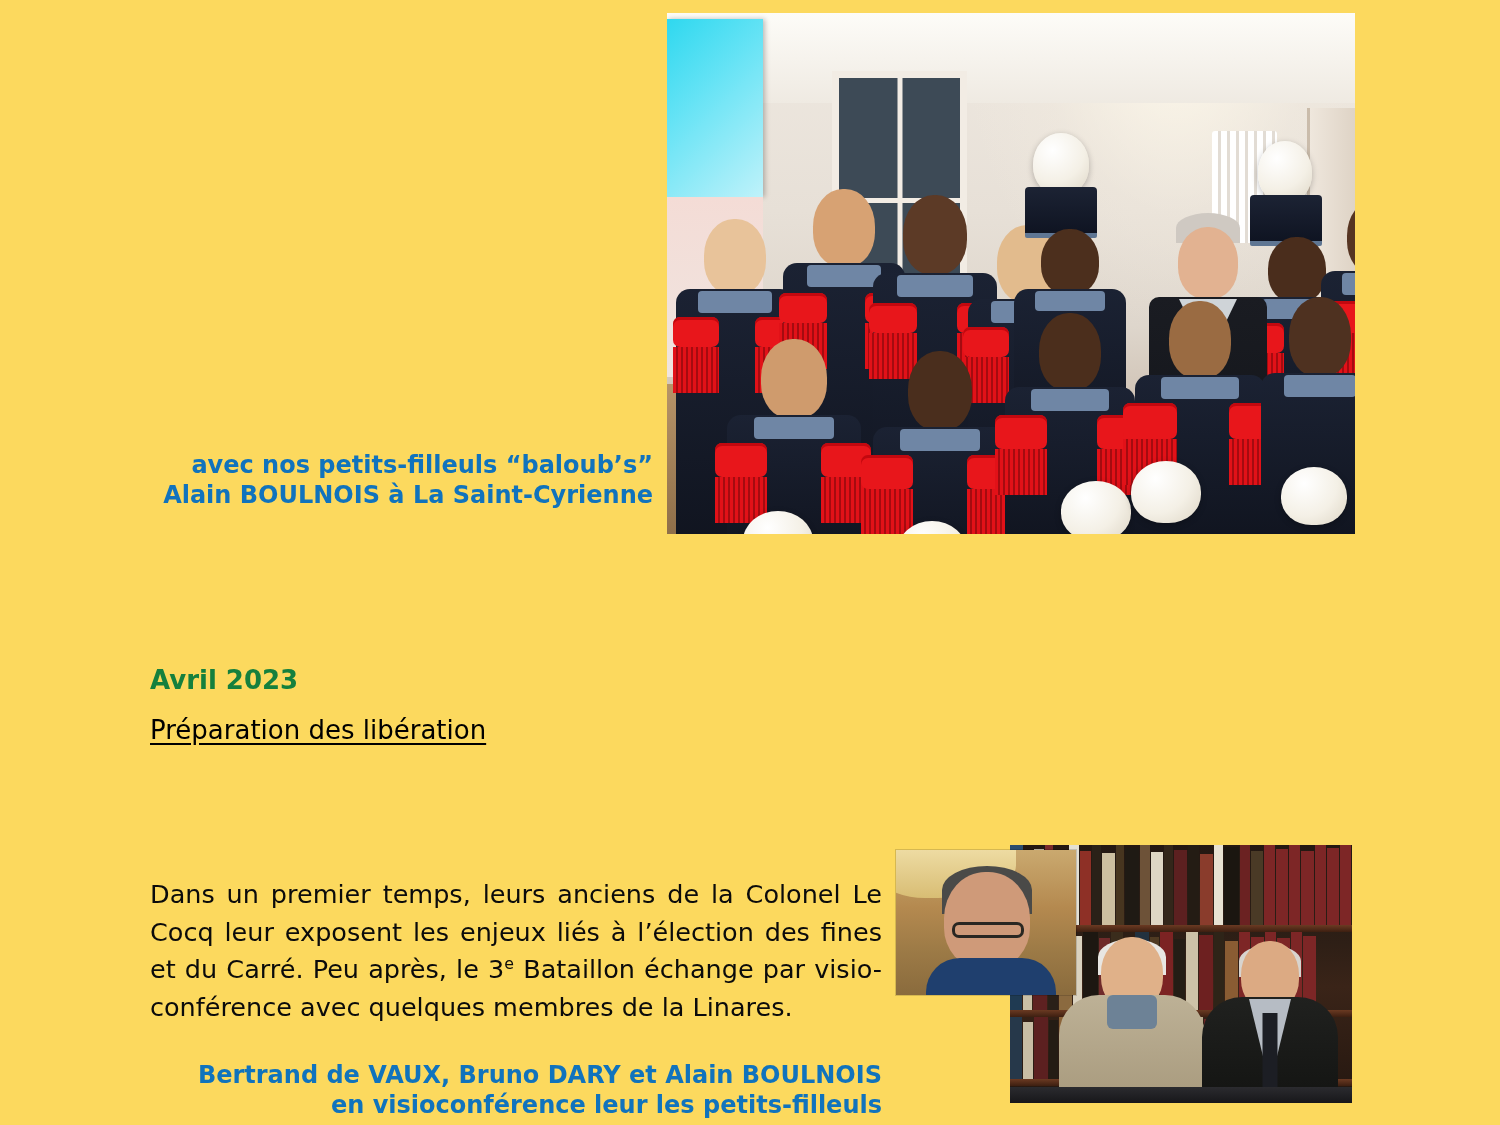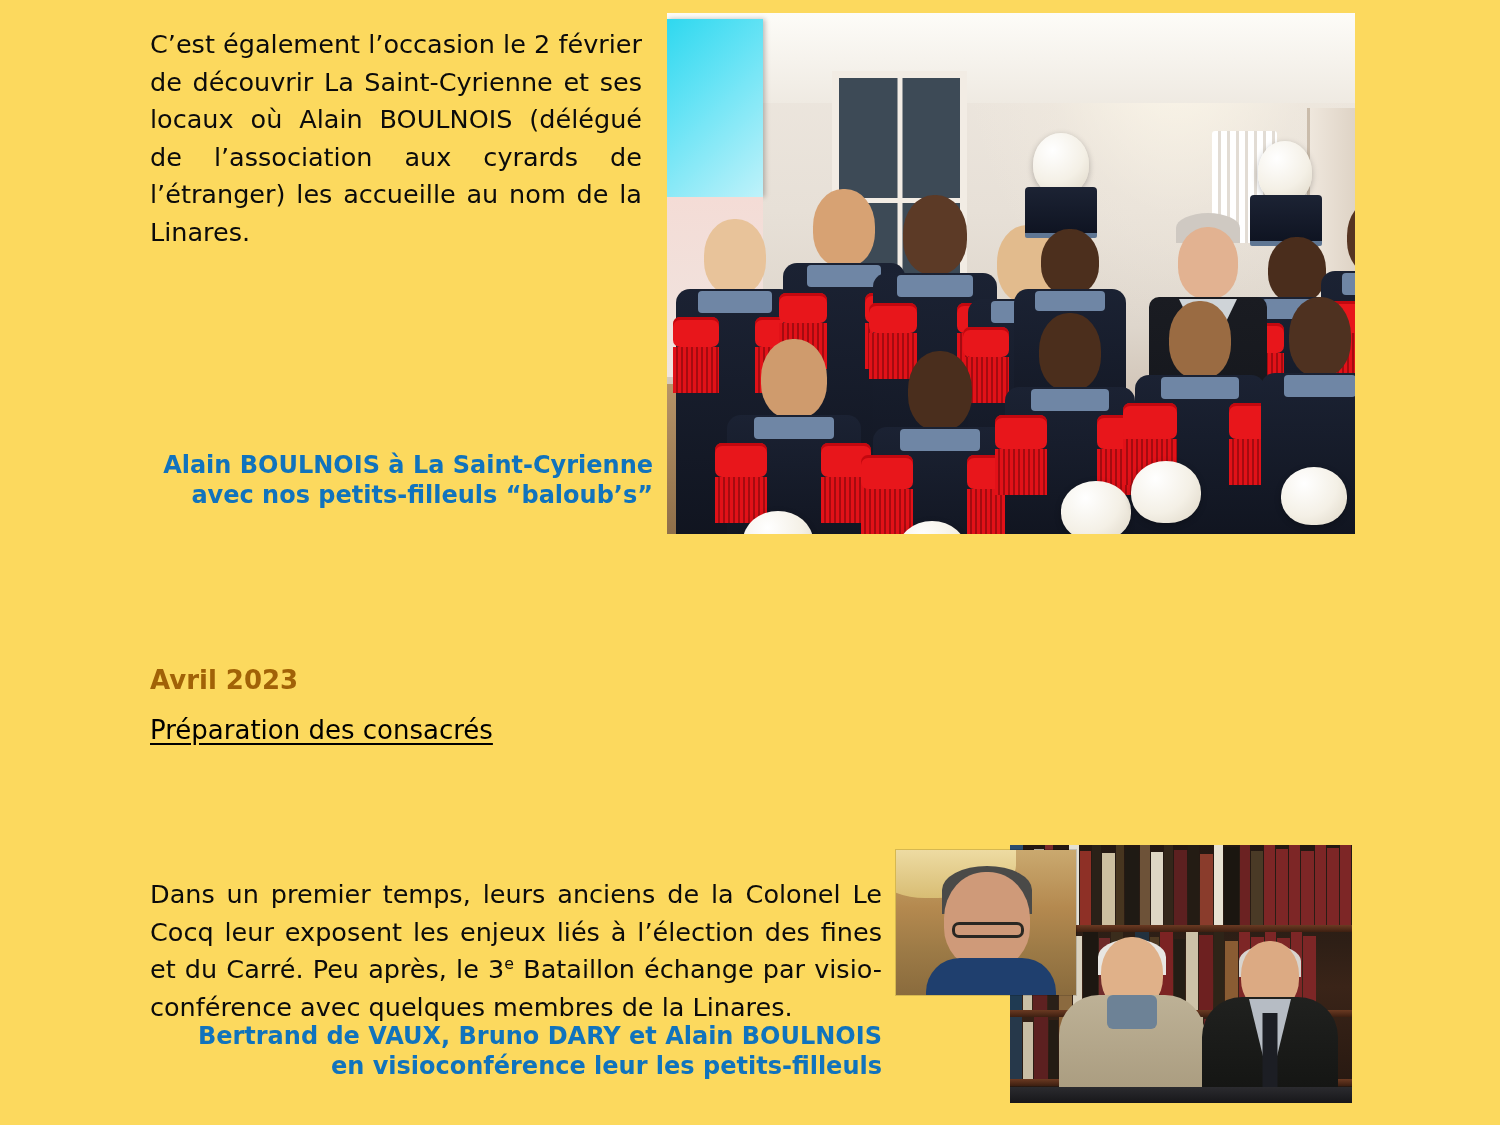--- a/index.html
+++ b/index.html
@@ -74,21 +74,21 @@
     font-family: "DejaVu Sans", sans-serif;
   }
 
   
   #april-heading {
     position: absolute;
     left: 150px;
     top: 665px;
     font-size: 26px;
     font-weight: bold;
-    color: #a16207;
+    color: #15803d;
     font-family: "DejaVu Sans", sans-serif;
   }
   #april-sub {
     position: absolute;
     left: 150px;
     top: 715px;
     font-size: 26px;
     color: #000;
     text-decoration: underline;
     text-underline-offset: 4px;
@@ -112,21 +112,21 @@
     width: 732px;
     font-size: 25.5px;
     line-height: 37.5px;
     text-align: justify;
     color: #0b0b0b;
     font-family: "DejaVu Sans", sans-serif;
   }
   #bottom-caption {
     position: absolute;
     left: 170px;
-    top: 1021px;
+    top: 1060px;
     width: 712px;
   }
 
   
   #photo-cadets {
     position: absolute;
     left: 667px;
     top: 13px;
     width: 688px;
     height: 521px;
@@ -281,21 +281,20 @@
     background: linear-gradient(180deg,#f0dfa8,#d8bd74);
     border-radius: 0 0 60% 30%;
   }
 </style>
 </head>
 <body>
 
 <div class="page">
 
   <div id="topleft-col">
-    <p class="body-text">C’est également l’occasion le 2 février de découvrir La Saint-Cyrienne et ses locaux où Alain BOULNOIS (délégué de l’association aux cyrards de l’étranger) les accueille au nom de la Linares.</p>
   </div>
 
   <div id="photo-cadets">
     <div class="room-wall"></div>
     <div class="ceiling"></div>
     <div class="screen-blue"></div>
     <div class="window-frame"></div>
     <div class="radiator"></div>
     <div class="door-right"></div>
     <div class="floor"></div>
@@ -402,27 +401,27 @@
 
     <div class="cadet" style="left:598px;top:284px;width:110px;height:250px;">
       <div class="head" style="top:0;width:62px;height:80px;background:#4e3120;"></div>
       <div class="torso" style="top:76px;width:118px;height:174px;"></div>
       <div class="collar" style="top:78px;width:72px;height:22px;"></div>
       <div class="plume" style="left:16px;top:170px;width:66px;height:58px;"></div>
     </div>
   </div>
 
   <div id="top-caption">
+    <div class="caption-blue">avec nos petits-filleuls “baloub’s”</div>
     <div class="caption-blue">Alain BOULNOIS à La Saint-Cyrienne</div>
-    <div class="caption-blue">avec nos petits-filleuls “baloub’s”</div>
   </div>
 
 
   <div id="april-heading">Avril 2023</div>
-  <div id="april-sub">Préparation des consacrés</div>
+  <div id="april-sub">Préparation des libération</div>
 
 
   <div id="para-colonel"><span>Dans un premier temps, leurs anciens de la Colonel Le Cocq leur exposent les enjeux liés à l’élection des fines et du Carré. Peu après, le 3</span><sup>e</sup><span> Bataillon échange par visio-conférence avec quelques membres de la Linares.</span></div>
 
   <div id="photo-visio">
 
     <div id="visio-main">
       <div class="bookshelf"></div>
 
       <div class="shelf-row" style="top:0;height:80px;">

